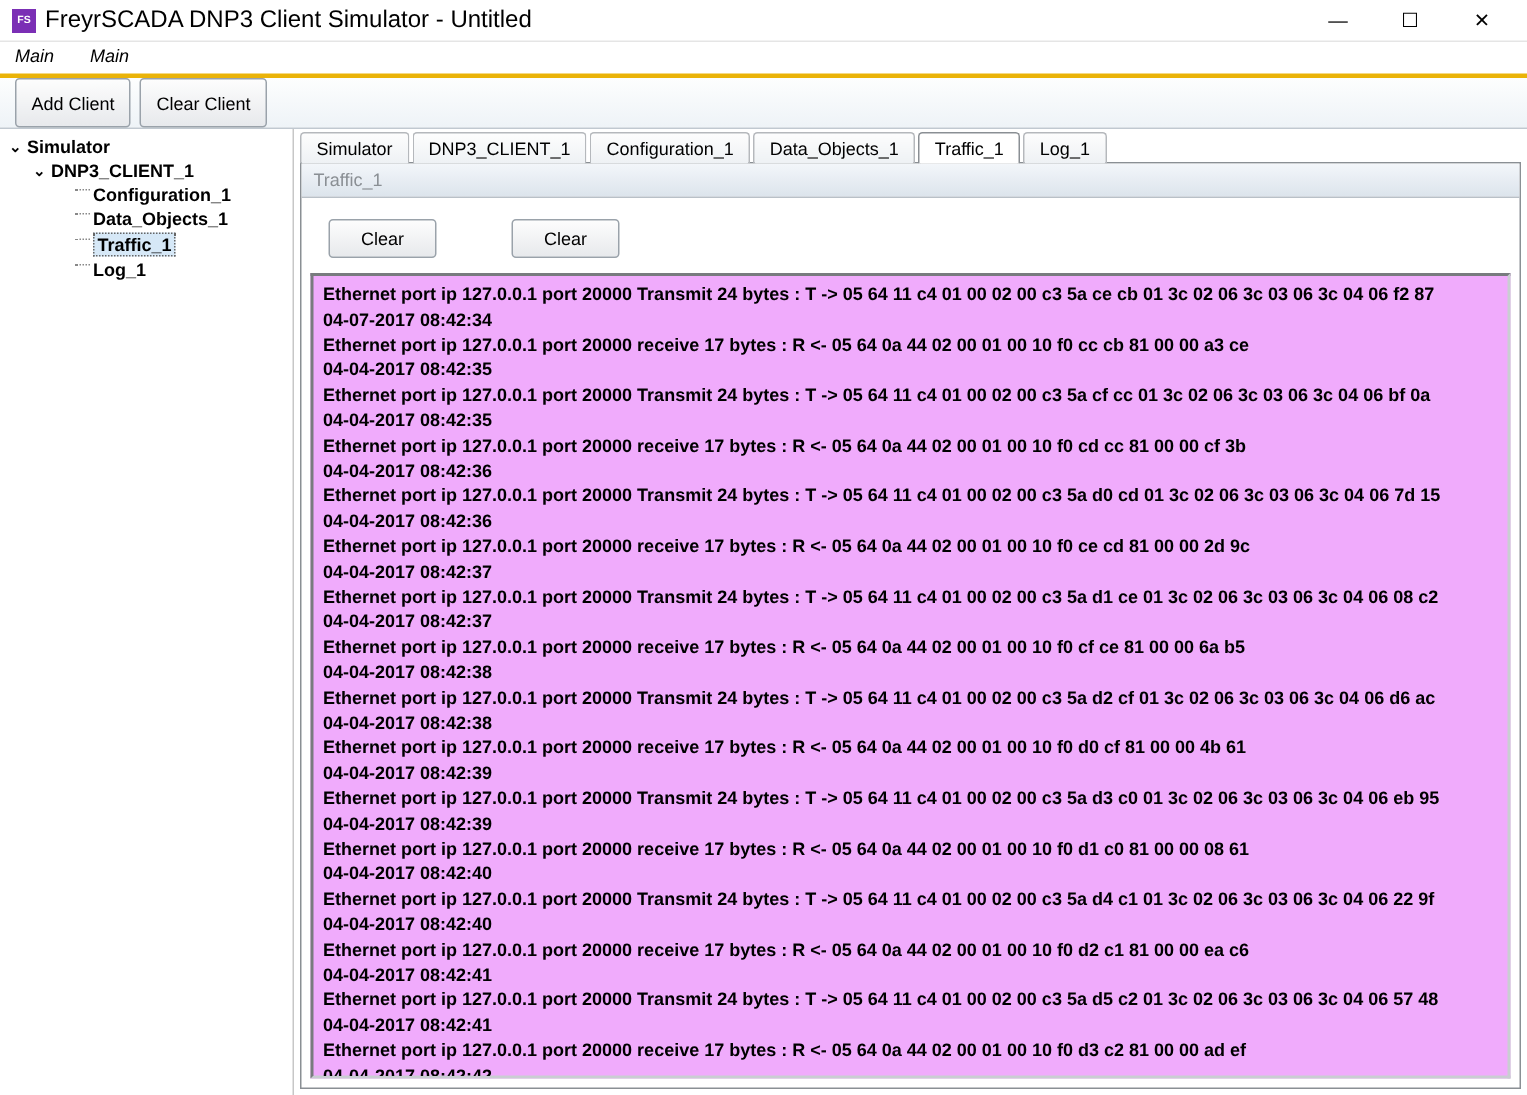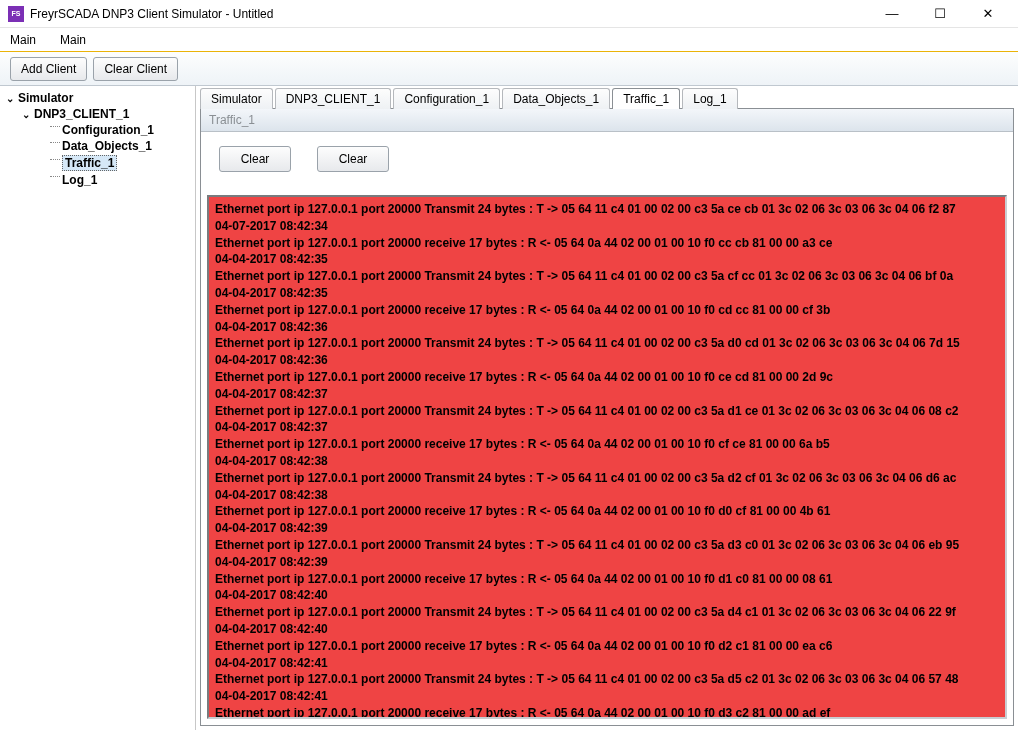--- a/index.html
+++ b/index.html
@@ -1,27 +1,27 @@
 <!DOCTYPE html>
 <html><head>
 <meta charset="utf-8">
 <style>
 * { box-sizing: border-box; margin: 0; padding: 0; }
 body { font-family: "Segoe UI", Tahoma, sans-serif; font-size: 12px; background: #fff; width: 1018px; height: 730px; overflow: hidden; display: flex; flex-direction: column; }
 
 .titlebar { height: 28px; display: flex; align-items: center; padding: 0 8px; border-bottom: 1px solid #e5e5e5; }
 .titlebar .appicon { width: 16px; height: 16px; background: #7b2fb5; margin-right: 6px; display: flex; align-items: center; justify-content: center; color: #fff; font-size: 7px; font-weight: bold; }
-.titlebar .title { flex: 1; font-size: 12px; }
+.titlebar .title { flex: 1; font-size: 16px; }
 .titlebar .winbtns { display: flex; gap: 20px; padding-right: 8px; }
 .titlebar .winbtn { width: 28px; height: 20px; display: flex; align-items: center; justify-content: center; font-size: 13px; cursor: pointer; font-family: sans-serif; }
 
-.menubar { height: 24px; display: flex; align-items: center; padding: 0 6px; gap: 16px; border-bottom: 1px solid #eab308; }
+.menubar { height: 24px; display: flex; align-items: flex-start; padding: 0 6px; gap: 16px; border-bottom: 3px solid #eab308; font-style: italic; }
 .menubar .menuitem { padding: 2px 4px; cursor: pointer; }
 
-.toolbar { height: 34px; background: linear-gradient(#fdfefe,#eef3f7); border-bottom: 1px solid #c0c8d0; display: flex; align-items: center; padding: 0 10px; }
+.toolbar { height: 34px; background: linear-gradient(#fdfefe,#eef3f7); border-bottom: 1px solid #c0c8d0; display: flex; padding: 0 10px; }
 .toolbar .btn { background: linear-gradient(#fdfdfd,#e7e9ec); border: 1px solid #9aa2aa; border-radius: 3px; padding: 4px 10px; margin-right: 6px; cursor: pointer; font-size: 12px; }
 .toolbar .spacer { flex: 1; }
 .toolbar .status { text-align: right; font-size: 12px; line-height: 1.2; }
 .toolbar .status .row { white-space: nowrap; }
 .toolbar .status b { font-weight: bold; }
 
 .mainarea { flex: 1; display: flex; overflow: hidden; }
 
 .sidebar { width: 196px; border-right: 1px solid #c7c7c7; background: #fff; padding-top: 4px; overflow: auto; }
 .tree-item { display: flex; align-items: center; padding: 1px 0; cursor: pointer; white-space: nowrap; font-size: 12px; }
@@ -32,24 +32,24 @@
 .caret { display: inline-block; width: 10px; font-size: 10px; margin-right: 2px; }
 .tree-item.selected span.lbl { background: #d6e8f7; border: 1px dotted #666; padding: 0 2px; }
 
 .content { flex: 1; display: flex; flex-direction: column; overflow: hidden; }
 .tabstrip { height: 22px; display: flex; align-items: flex-end; background: #fff; padding-left: 4px; }
 .tab { border: 1px solid #b5b8bc; border-bottom: none; background: linear-gradient(#fdfdfd,#eef1f4); padding: 3px 10px 3px; margin-right: 2px; border-radius: 3px 3px 0 0; font-size: 12px; cursor: pointer; position: relative; top: 1px; }
 .tab.active { background: #fff; border-color: #8a8f94; z-index: 2; }
 
 .panel { flex: 1; border: 1px solid #8a8f94; margin: 0 4px 4px 4px; display: flex; flex-direction: column; overflow: hidden; }
 .panelhead { background: linear-gradient(#f3f6fa,#dce4ec); border-bottom: 1px solid #b9c0c7; padding: 4px 8px; color: #8a8f94; font-size: 12px; }
-.panelbtns { padding: 14px 18px 10px; display: flex; gap: 26px; }
+.panelbtns { padding: 14px 18px 10px; display: flex; gap: 50px; }
 .panelbtns .pbtn { background: linear-gradient(#fdfdfd,#e7e9ec); border: 1px solid #9aa2aa; border-radius: 3px; width: 72px; height: 26px; display:flex; align-items:center; justify-content:center; cursor: pointer; font-size: 12px; }
 
-.logwrap { flex: 1; margin: 13px 6px 6px 6px; border: 2px inset #c9cdd2; display: flex; flex-direction: column; overflow: hidden; background: #ef4444; }
+.logwrap { flex: 1; margin: 0 6px 6px 6px; border: 2px inset #c9cdd2; display: flex; flex-direction: column; overflow: hidden; background: #f0abfc; }
 .logbody { flex: 1; overflow-y: scroll; overflow-x: scroll; padding: 4px 6px; font-size: 12px; font-weight: bold; line-height: 1.4; white-space: nowrap; font-family: "Segoe UI", Tahoma, sans-serif; }
 .logline { white-space: nowrap; }
 
 </style>
 </head>
 <body>
 
 <div class="titlebar">
   <div class="appicon">FS</div>
   <div class="title">FreyrSCADA DNP3 Client Simulator - Untitled</div>

